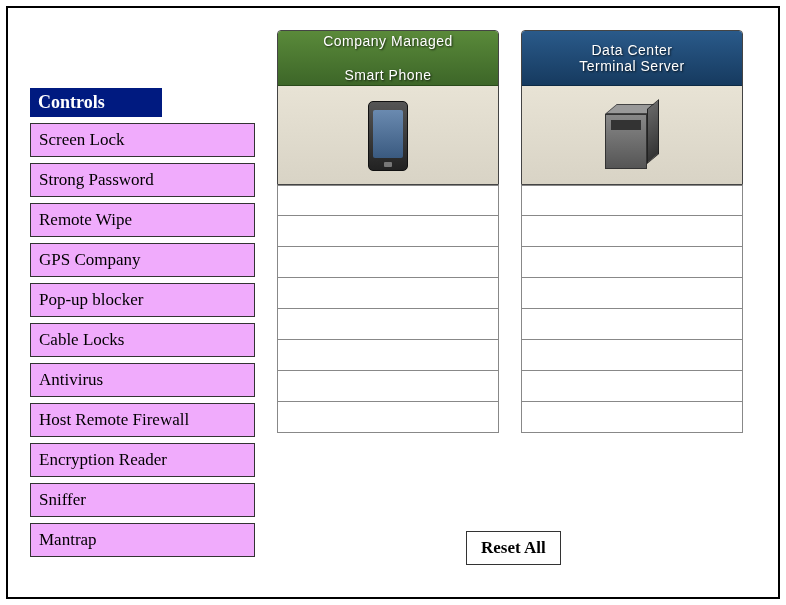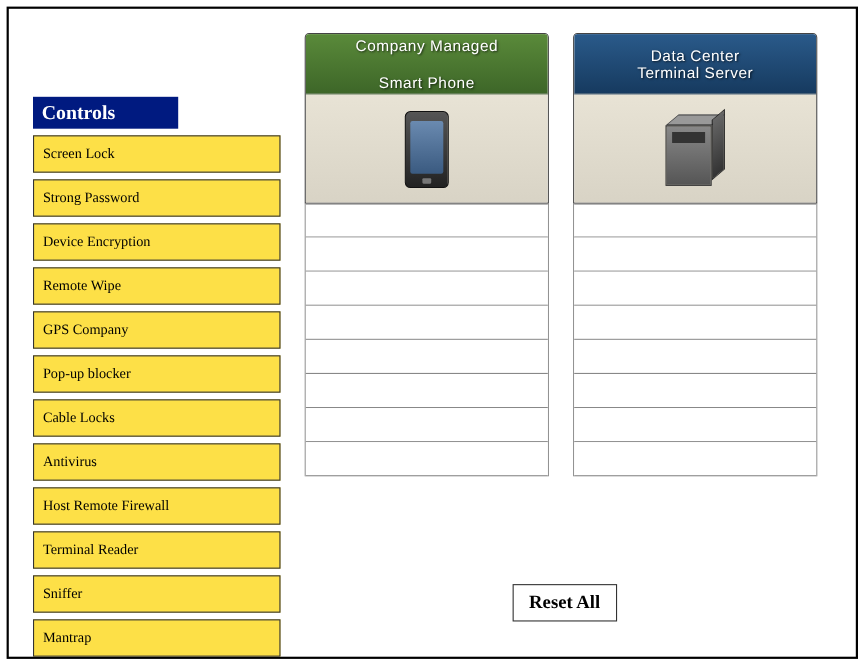--- a/index.html
+++ b/index.html
@@ -38,24 +38,24 @@
       padding: 4px 8px;
       width: 132px;
       margin-bottom: 6px;
     }
     .control-item {
       border: 1px solid #333;
       height: 31px;
       display: flex;
       align-items: center;
       padding: 16px 8px;
-      font-size: 13px;
+      font-size: 17px;
       color: #000;
       margin-bottom: 6px;
-      background: #fde047;
+      background: #f0abfc;
       cursor: move;
     }
     .dropzone {
       width: 222px;
     }
     .dz-header {
       height: 155px;
       position: relative;
       border: 1px solid #444;
       border-radius: 4px 4px 0 0;
@@ -192,28 +192,27 @@
 </head>
 <body>
 
 <div class="outer-frame">
   <div class="layout">
 
     <div class="controls-col">
       <div class="controls-header">Controls</div>
       <div class="control-item">Screen Lock</div>
       <div class="control-item">Strong Password</div>
-      <div class="control-item">Device Encryption</div>
       <div class="control-item">Remote Wipe</div>
       <div class="control-item">GPS Company</div>
       <div class="control-item">Pop-up blocker</div>
       <div class="control-item">Cable Locks</div>
       <div class="control-item">Antivirus</div>
       <div class="control-item">Host Remote Firewall</div>
-      <div class="control-item">Terminal Reader</div>
+      <div class="control-item">Encryption Reader</div>
       <div class="control-item">Sniffer</div>
       <div class="control-item">Mantrap</div>
     </div>
 
     <div class="dropzone">
       <div class="dz-header">
         <div class="dz-title-bar green">
           <span>Company Managed</span>
           <span>Smart Phone</span>
         </div>

